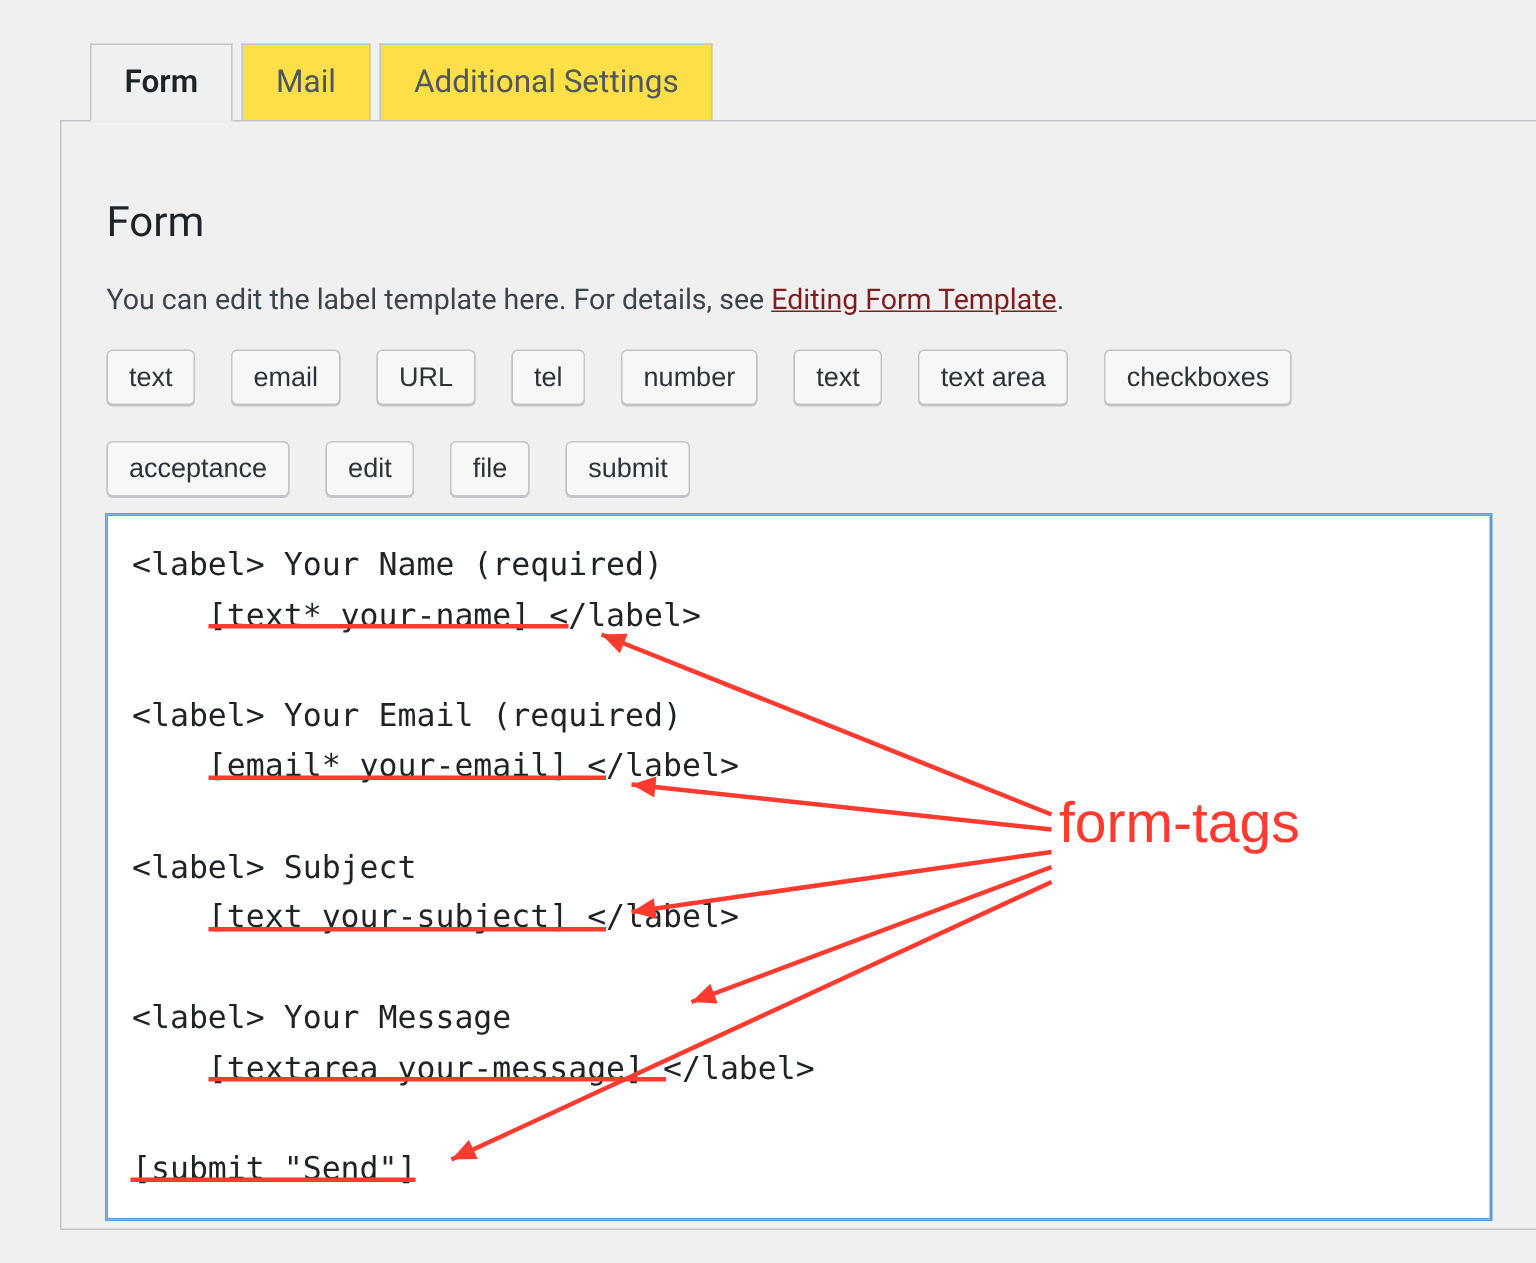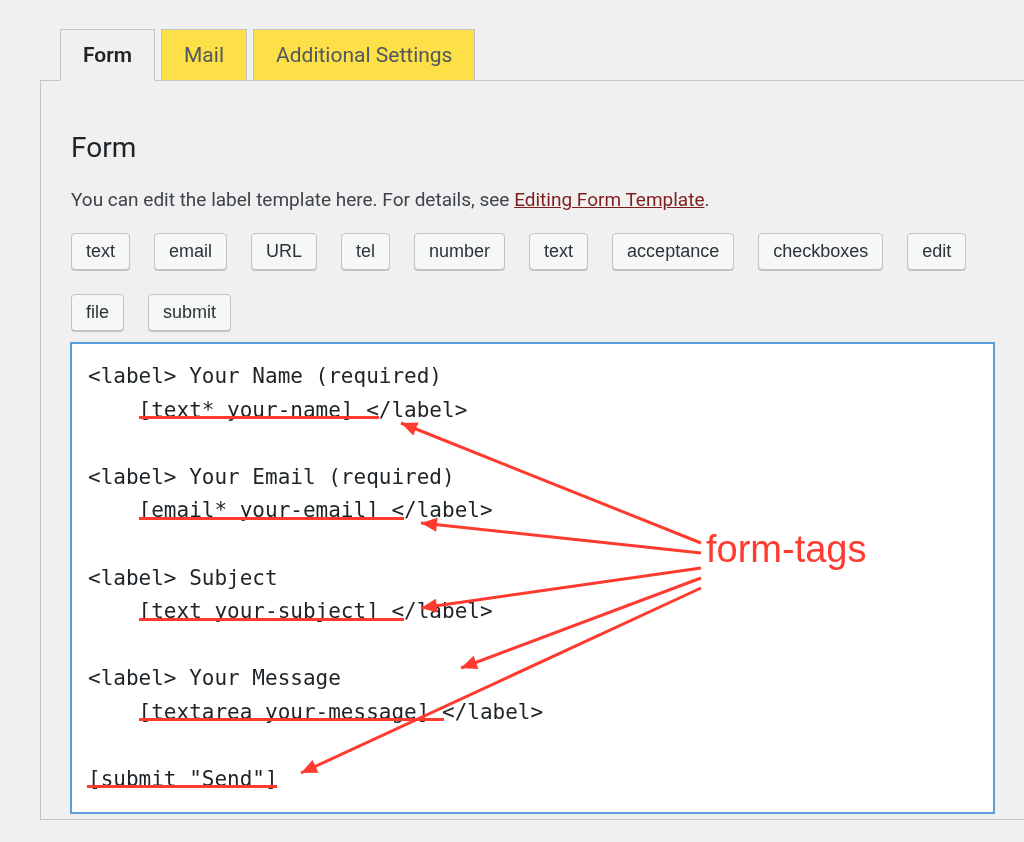--- a/index.html
+++ b/index.html
@@ -145,22 +145,23 @@
     <div class="panel-desc">
       <span>You can edit the label template here. For details, see </span><a href="#">Editing Form Template</a><span>.</span>
     </div>
     <div class="tag-buttons" id="tagbtns">
         <button class="tag-btn" type="button">text</button>
         <button class="tag-btn" type="button">email</button>
         <button class="tag-btn" type="button">URL</button>
         <button class="tag-btn" type="button">tel</button>
         <button class="tag-btn" type="button">number</button>
         <button class="tag-btn" type="button">text</button>
+        <button class="tag-btn" type="button">text area</button>
+        <button class="tag-btn" type="button">checkboxes</button>
         <button class="tag-btn" type="button">acceptance</button>
-        <button class="tag-btn" type="button">checkboxes</button>
         <button class="tag-btn" type="button">edit</button>
         <button class="tag-btn" type="button">file</button>
         <button class="tag-btn" type="button">submit</button>
       </div>
     <div class="editor-wrap">
       <textarea class="editor" id="editor" style="">&lt;label&gt; Your Name (required)
     [text* your-name] &lt;/label&gt;
 
 &lt;label&gt; Your Email (required)
     [email* your-email] &lt;/label&gt;

